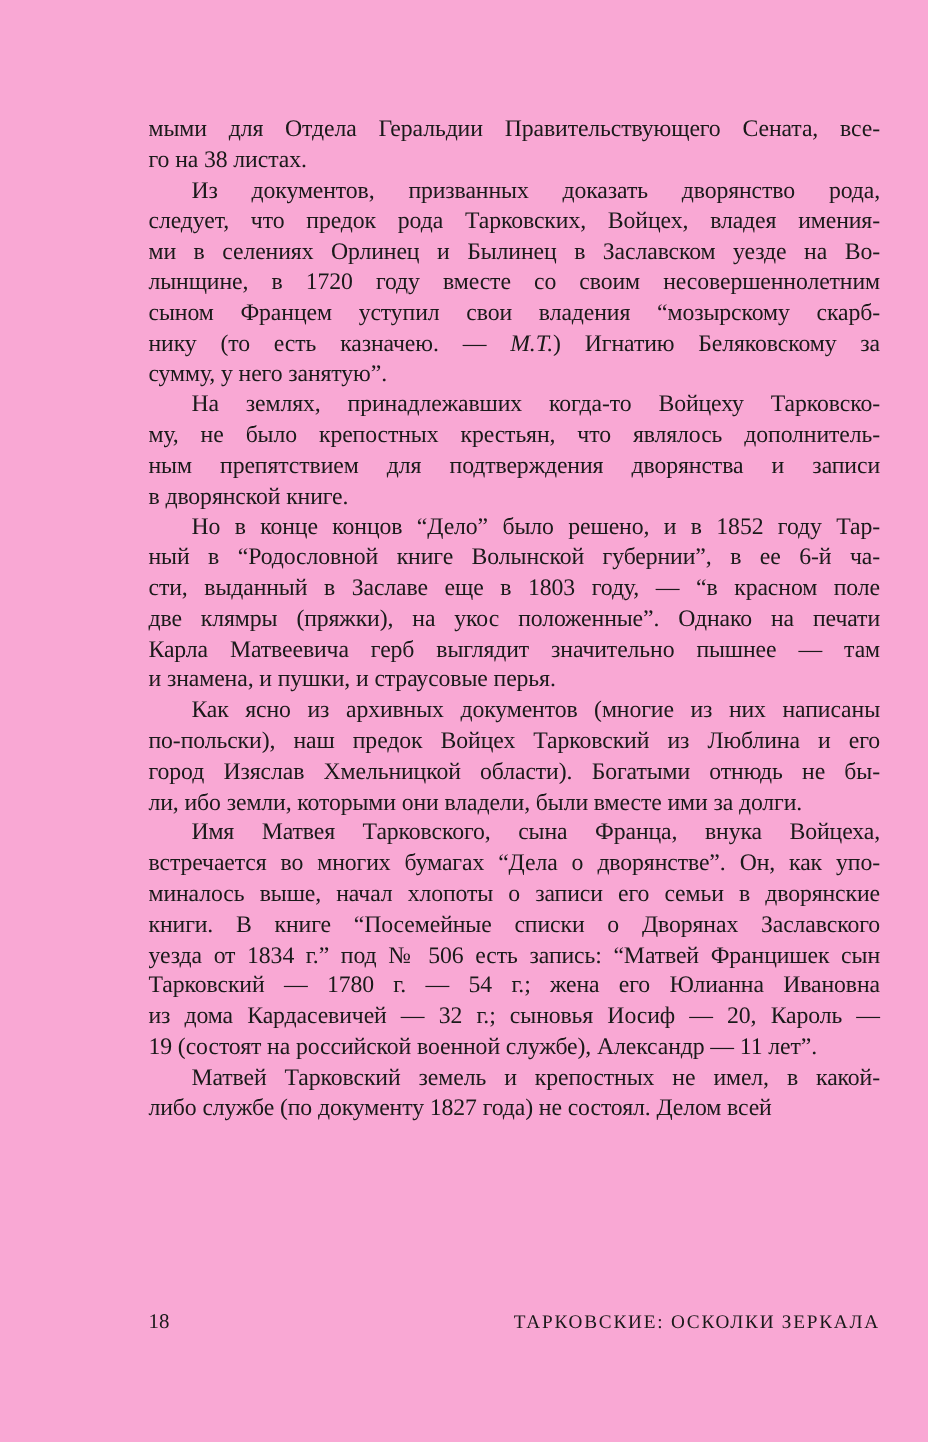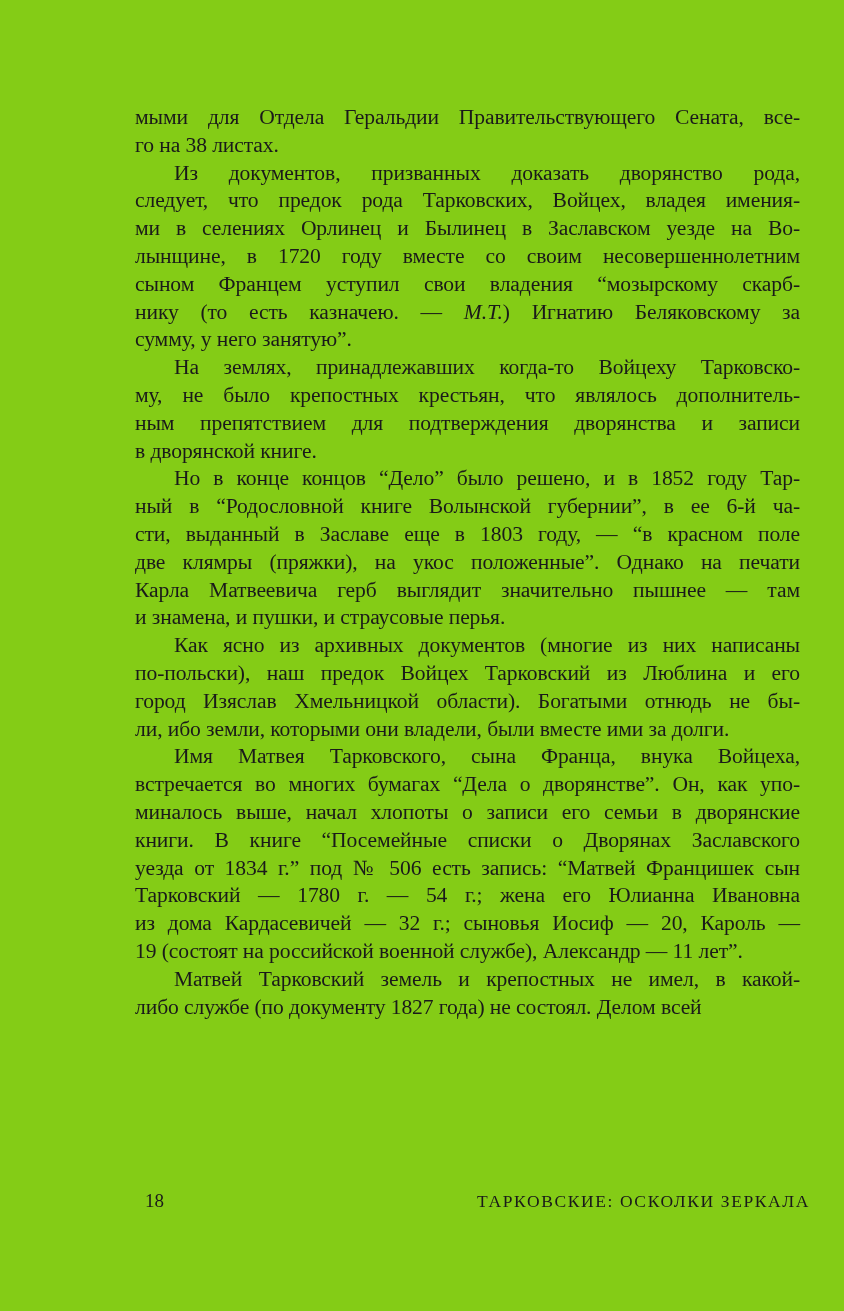--- a/index.html
+++ b/index.html
@@ -7,21 +7,21 @@
     padding: 0;
     width: 844px;
     height: 1311px;
     background: #ffffff;
     overflow: hidden;
   }
   .page {
     position: relative;
     width: 844px;
     height: 1311px;
-    background: #84cc16;
+    background: #f9a8d4;
     font-family: "Liberation Serif", serif;
     color: #1a1a1a;
   }
   .text-block {
     position: absolute;
     left: 135px;
     top: 104px;
     width: 665px;
   }
   .para { margin: 0; }
@@ -31,21 +31,21 @@
     letter-spacing: -0.1px;
     text-align: justify;
     text-align-last: justify;
     white-space: normal;
   }
   .line.last { text-align-last: left; }
   .line.ind { text-indent: 39px; }
   .line i { font-style: italic; }
   .footer {
     position: absolute;
-    left: 145px;
+    left: 135px;
     top: 1190px;
     width: 665px;
     display: flex;
     justify-content: space-between;
     align-items: baseline;
     text-align: center;
   }
   .page-number {
     font-size: 19px;
     line-height: 22px;

